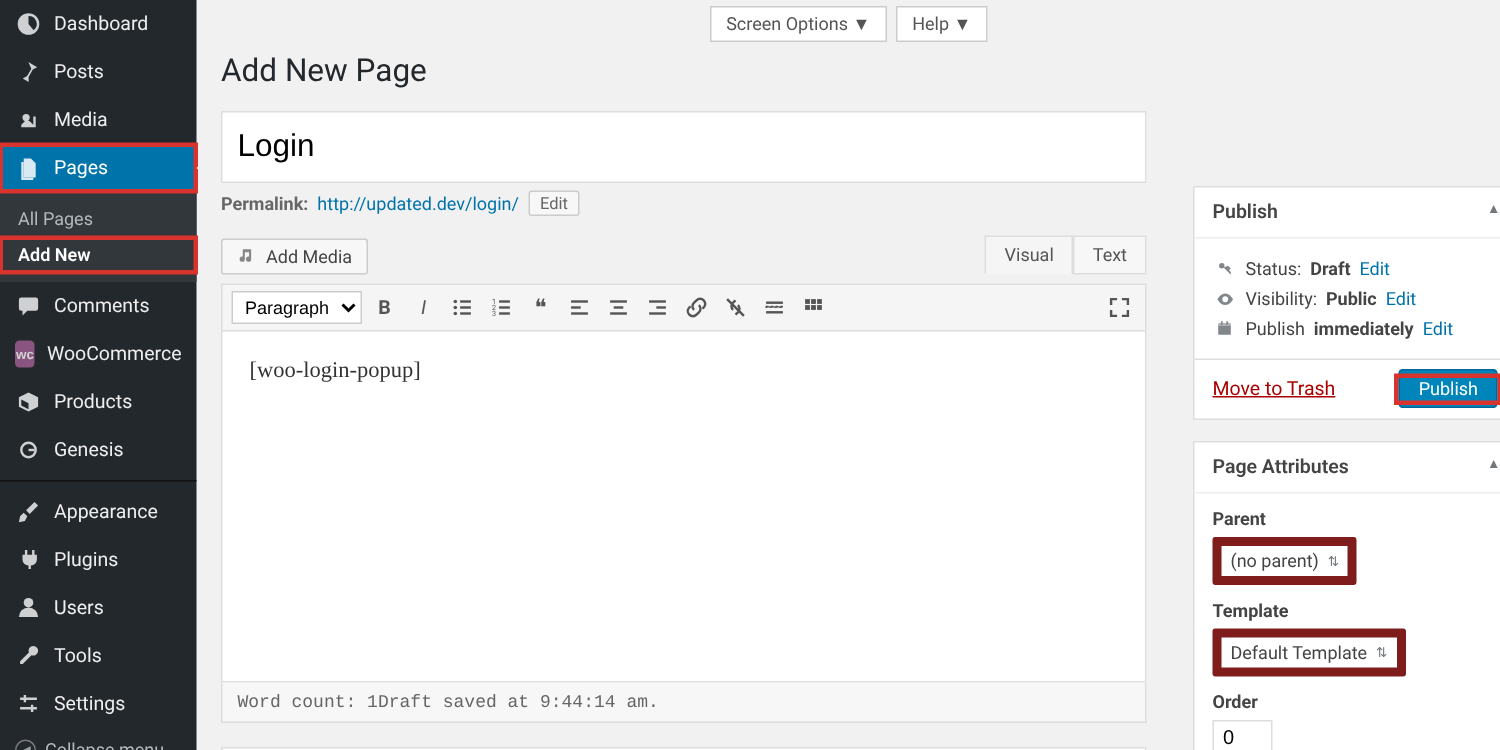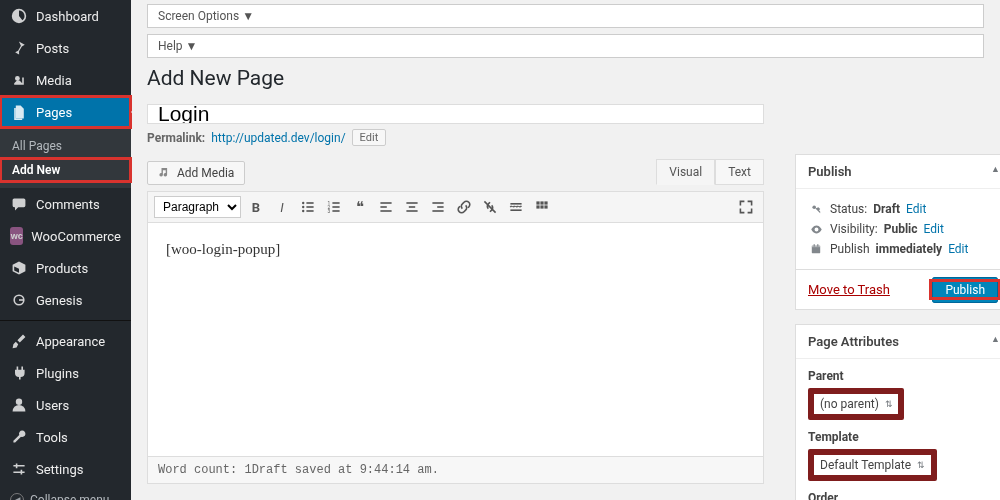--- a/index.html
+++ b/index.html
@@ -13,26 +13,26 @@
   .side-item.current::after { content: ""; position: absolute; right: -8px; top: 50%; margin-top: -8px; border: 8px solid transparent; border-right-color: #f1f1f1; }
   .side-sub { background: #32373c; padding: 6px 0; }
   .side-sub div { padding: 5px 12px; font-size: 12px; color: #b4b9be; cursor: pointer; }
   .side-sub div.sel { color: #fff; font-weight: 600; }
   .hl-red { outline: 3px solid #d9332e; outline-offset: -2px; }
   .side-icon { width: 18px; height: 18px; display: inline-flex; align-items: center; justify-content: center; opacity: 0.85; font-family: Arial, sans-serif; }
   .collapse { padding: 8px 10px; font-size: 12px; color: #b4b9be; cursor: pointer; display: flex; align-items: center; gap: 6px; }
 
   
   .main { position: absolute; left: 131px; top: 0; right: 0; bottom: 0; padding: 0 16px 16px 16px; overflow: auto; }
-  .screen-bar { display: flex; justify-content: center; gap: 6px; padding-top: 4px; flex-direction: column; }
+  .screen-bar { display: flex; justify-content: center; gap: 6px; padding-top: 4px; }
   .screen-btn { background: #fff; border: 1px solid #ccc; padding: 4px 10px; font-size: 12px; color: #555; cursor: pointer; }
   h1.page-title { font-size: 21px; font-weight: 400; color: #23282d; padding: 8px 0 14px 0; }
 
   .title-box { width: 617px; }
-  .title-input { width: 100%; padding: 6px 10px; font-size: 21px; border: 1px solid #ddd; background: #fff; height: 20px; }
+  .title-input { width: 100%; padding: 6px 10px; font-size: 21px; border: 1px solid #ddd; background: #fff; height: 48px; }
   .permalink-row { padding: 5px 0; font-size: 12px; color: #666; display: flex; align-items: center; gap: 6px; }
   .perm-edit { font-size: 11px; padding: 1px 7px; background: #f7f7f7; border: 1px solid #ccc; border-radius: 2px; cursor: pointer; }
 
   .editor-wrap { width: 617px; margin-top: 6px; }
   .media-btn { display: inline-flex; align-items: center; gap: 5px; padding: 4px 10px; border: 1px solid #ccc; background: #f7f7f7; border-radius: 2px; font-size: 12px; cursor: pointer; }
   .tabs { float: right; display: flex; margin-top: 2px; }
   .tab { padding: 5px 12px; border: 1px solid #ddd; background: #f7f7f7; font-size: 12px; color: #555; cursor: pointer; }
   .tab.active { background: #f5f5f5; border-bottom-color: #f5f5f5; color: #555; }
   .toolbar { clear: both; margin-top: 6px; background: #f5f5f5; border: 1px solid #ddd; border-bottom: none; padding: 4px 6px; display: flex; align-items: center; gap: 4px; position: relative; }
   .toolbar select { font-size: 12px; padding: 2px 4px; border: 1px solid #ccc; background: #fff; }

